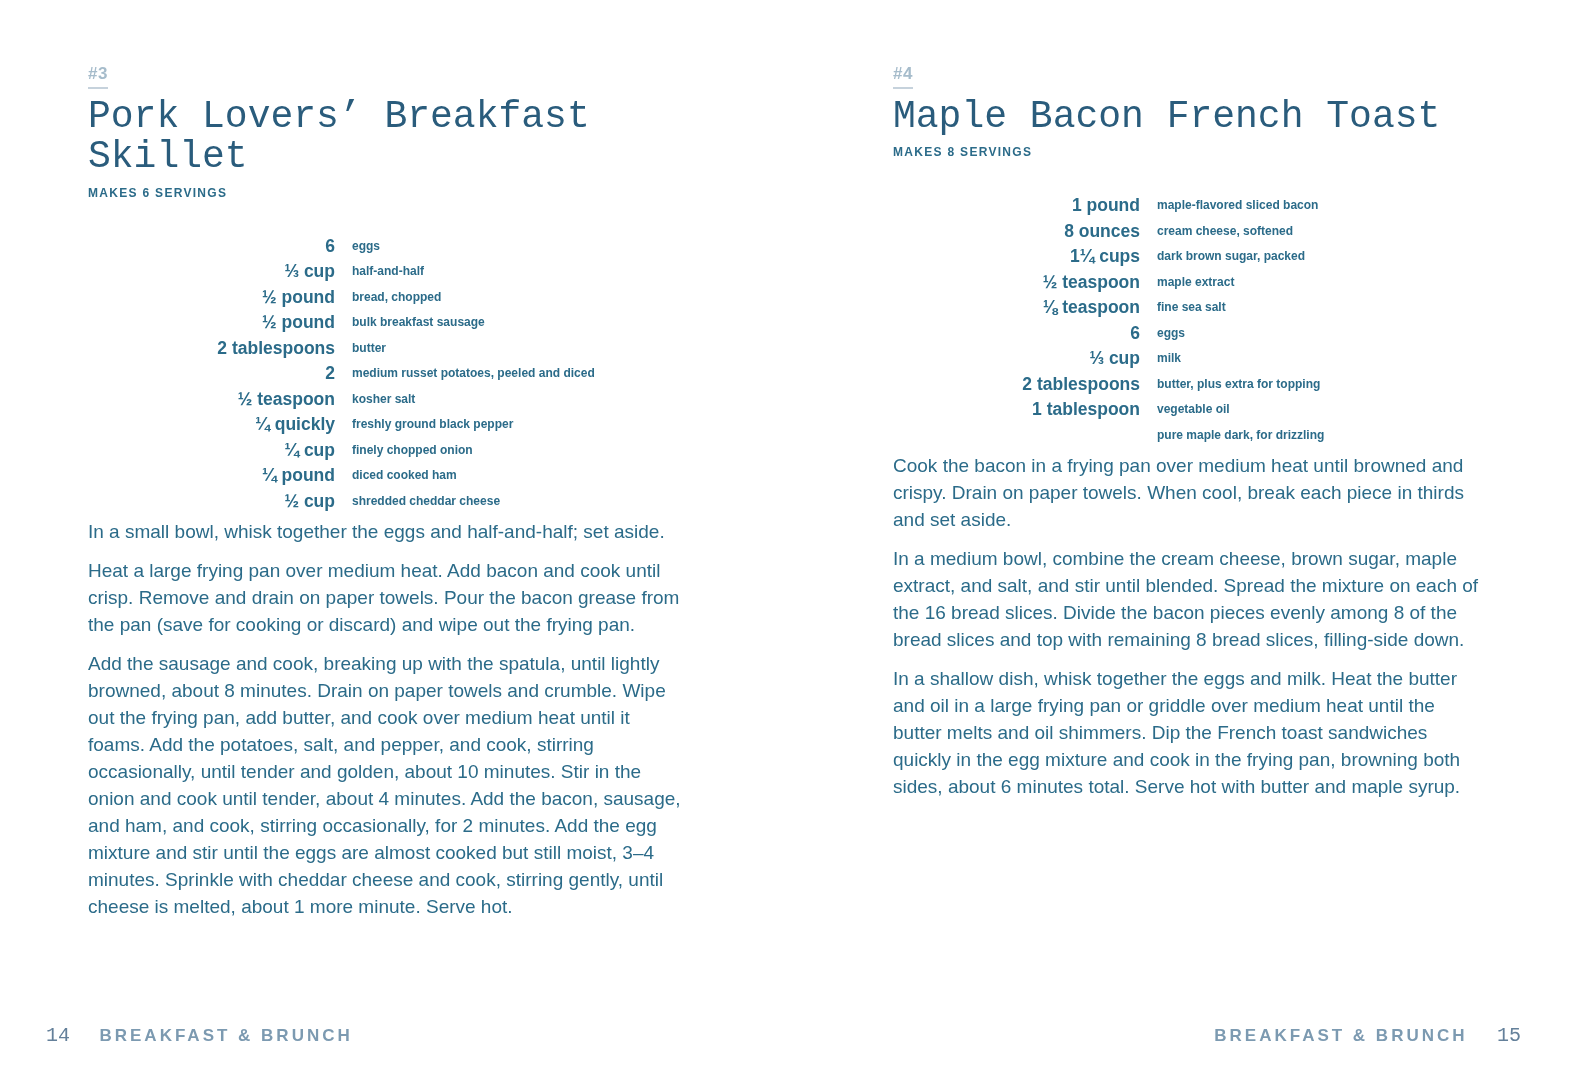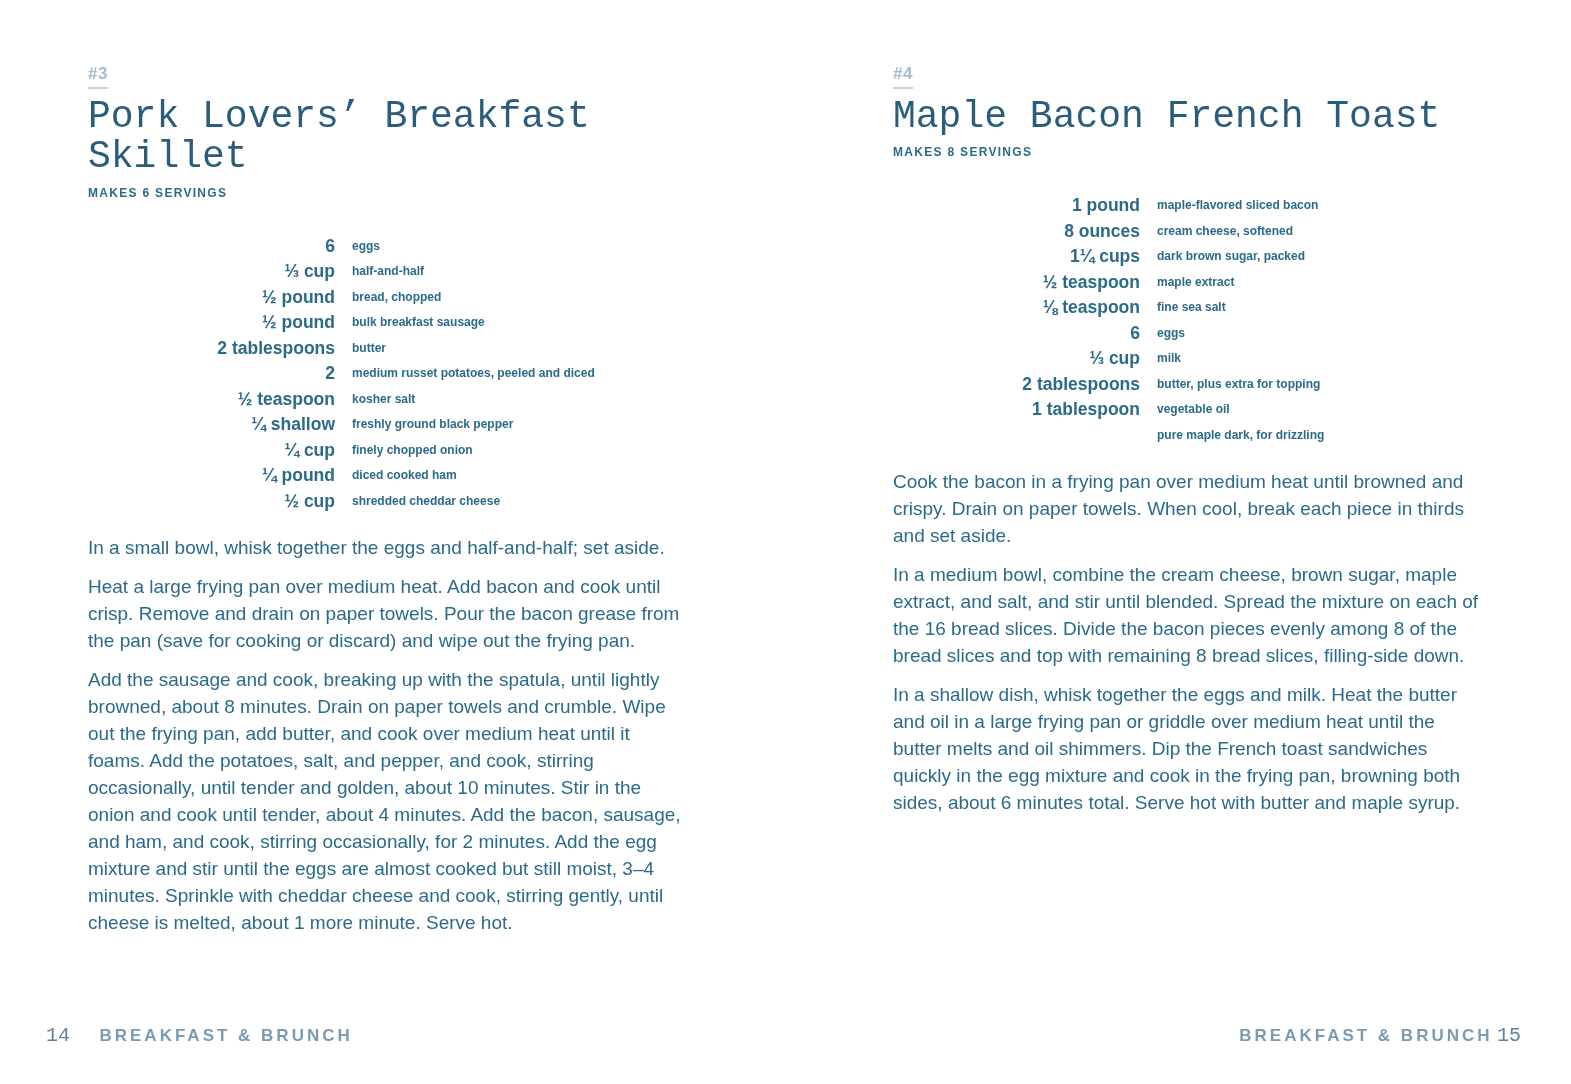--- a/index.html
+++ b/index.html
@@ -39,42 +39,42 @@
     color:#2b6b89;
     white-space:nowrap;
   }
   .ing-name {
     flex:1;
     font-size:12px; font-weight:bold; line-height:25.5px;
     color:#2b6b89;
     padding-left:14px; text-indent:-14px;
   }
 
-  .instructions { margin-top:20px; }
+  .instructions { margin-top:4px; }
   .instructions p {
     width:594px;
     font-size:19px; line-height:27px;
     color:#2b6b89;
     margin-bottom:12px;
   }
 
   .footer-left  { position:absolute; left:46px;  top:1024px; white-space:nowrap; }
   .footer-right { position:absolute; right:50px; top:1024px; white-space:nowrap; text-align:right; }
   .pagenum {
     font-family:Liberation Mono, monospace;
     font-size:20px; color:#64809a;
     vertical-align:middle;
   }
   .section-label {
     font-size:17px; font-weight:bold; letter-spacing:3px;
     color:#7c9ab1;
     vertical-align:middle;
   }
   .footer-left .section-label  { margin-left:25px; }
-  .footer-right .pagenum       { }
+  .footer-right .pagenum       { margin-left:25px; }
 </style>
 </head>
 <body>
 
 <section class="page page-left">
   <span class="recipe-number">#3</span>
   <h1 class="recipe-title">Pork Lovers’ Breakfast Skillet</h1>
   <div class="servings">MAKES 6 SERVINGS</div>
 
   <div class="ingredients">
@@ -108,21 +108,21 @@
         <div class="ing-qty">2</div>
         <div class="ing-name">medium russet potatoes, peeled and diced</div>
       </div>
 
       <div class="ing-row">
         <div class="ing-qty">½ teaspoon</div>
         <div class="ing-name">kosher salt</div>
       </div>
 
       <div class="ing-row">
-        <div class="ing-qty">¼ shallow</div>
+        <div class="ing-qty">¼ quickly</div>
         <div class="ing-name">freshly ground black pepper</div>
       </div>
 
       <div class="ing-row">
         <div class="ing-qty">¼ cup</div>
         <div class="ing-name">finely chopped onion</div>
       </div>
 
       <div class="ing-row">
         <div class="ing-qty">¼ pound</div>

